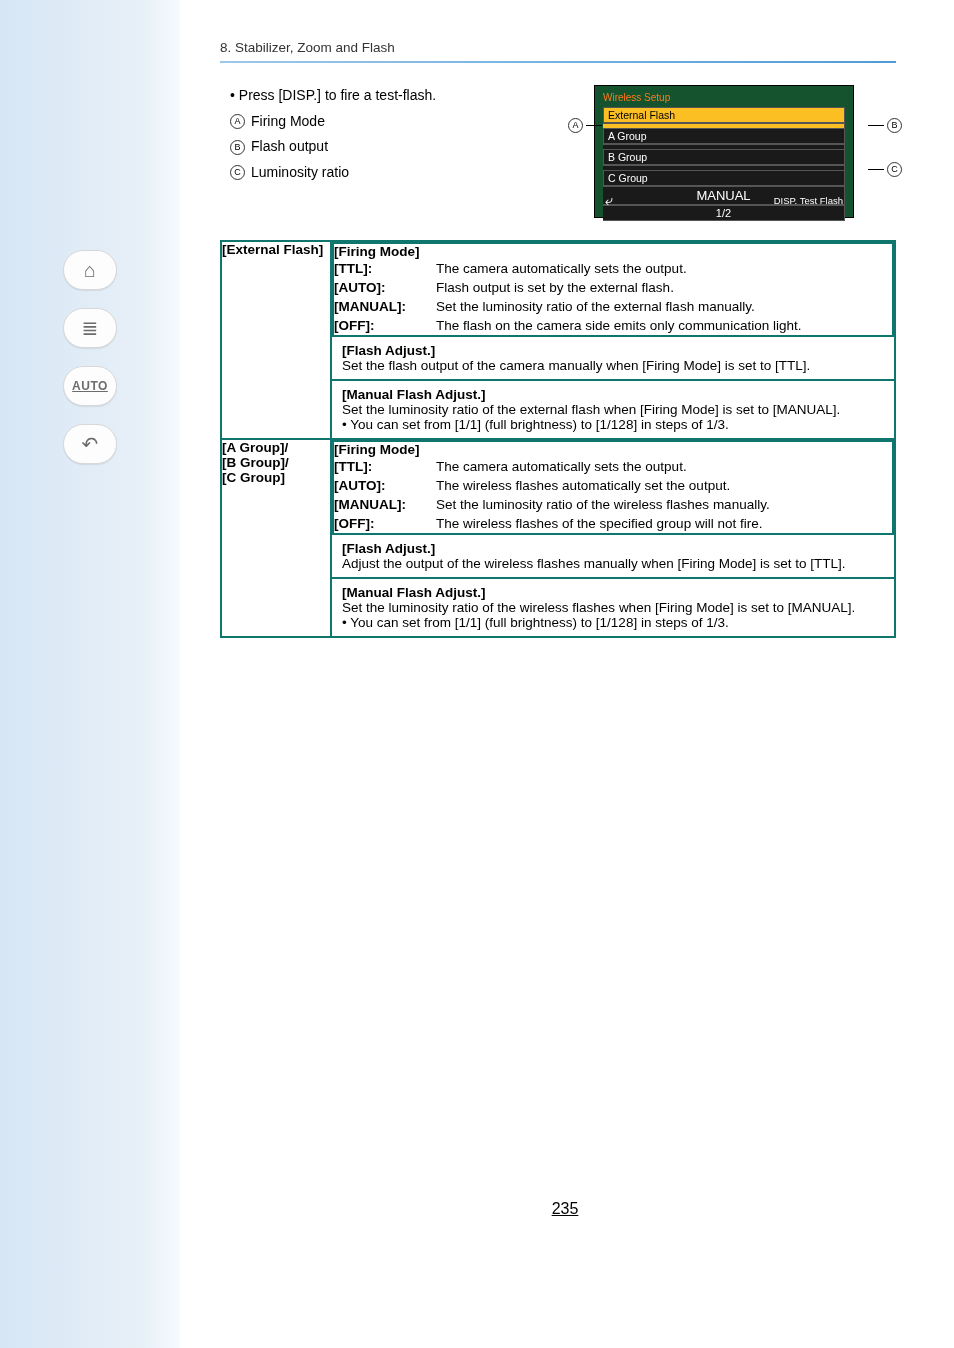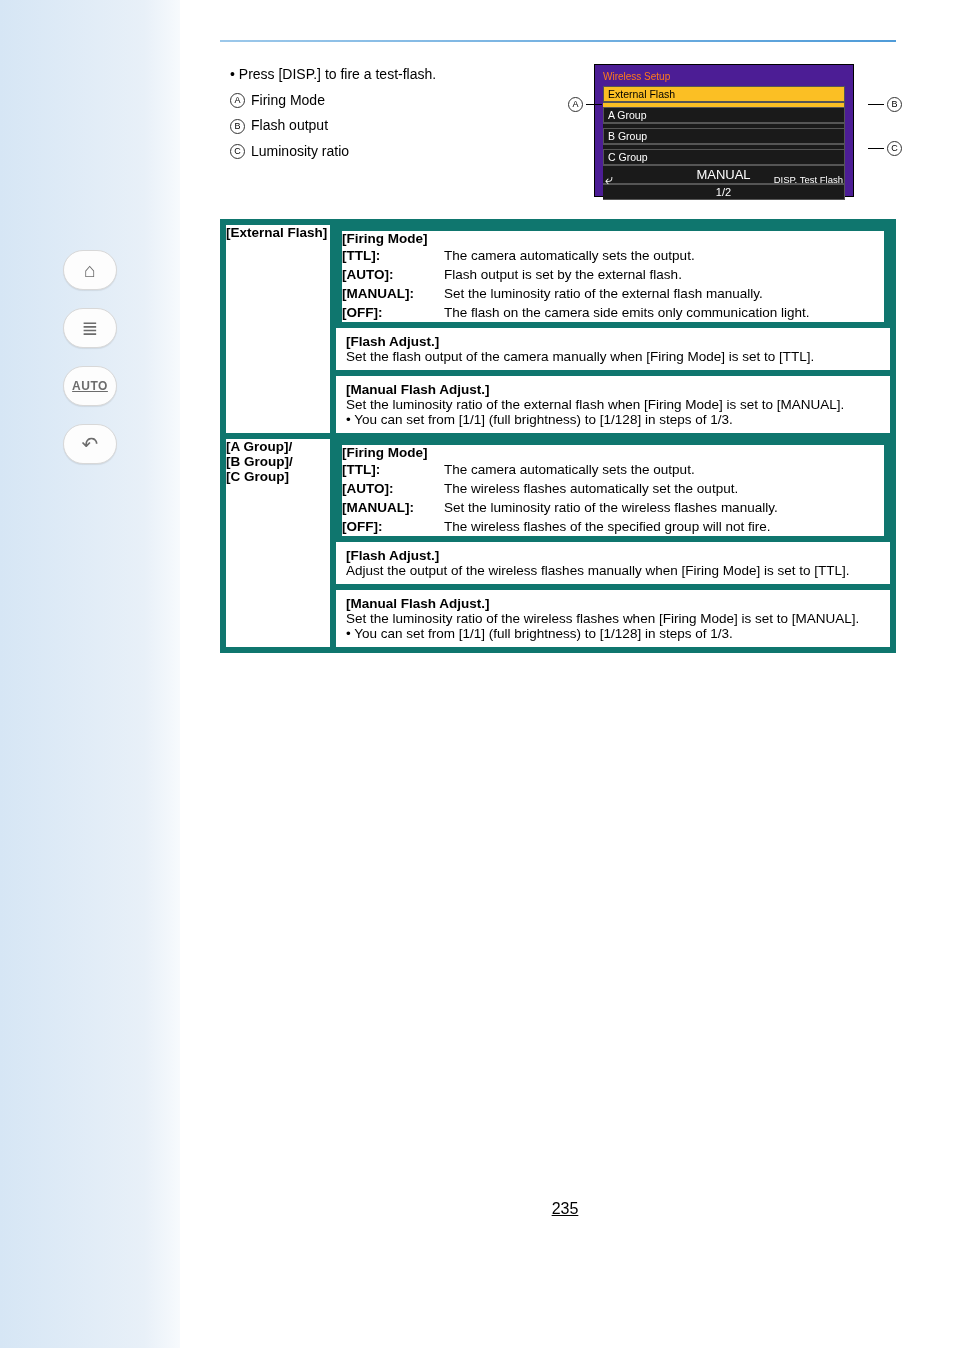--- a/index.html
+++ b/index.html
@@ -33,21 +33,21 @@
   .intro-text { flex: 1; font-size: 14px; line-height: 1.55; padding-left: 10px; }
   .intro-text .bullet { padding-left: 10px; text-indent: -10px; }
   .intro-text .legend-line { display: flex; align-items: center; gap: 6px; margin-top: 4px; }
   .circled {
     display: inline-flex; width: 15px; height: 15px; border: 1px solid #333;
     border-radius: 50%; align-items: center; justify-content: center;
     font-size: 9px; line-height: 1;
   }
   .figure-wrap { position: relative; flex: 0 0 330px; }
   .figure {
-    width: 260px; background: #4c1d95; border: 1px solid #000;
+    width: 260px; background: #14532d; border: 1px solid #000;
     font-size: 10.5px; color: #fff;
     padding: 6px 8px 8px 8px;
     margin-left: 28px;
   }
   .fig-title { color: #ff7a1a; font-size: 10px; margin-bottom: 4px; }
   .fig-row { display: flex; align-items: stretch; margin-bottom: 3px; height: 18px; flex-direction: column; }
   .fig-row.sel .c1 { background: #fbbf24; color: #000; }
   .fig-row.sel .c2 { background: #fbbf24; color: #000; }
   .fig-row.sel .c3 { background: #fbbf24; color: #000; }
   .c1 { flex: 1.4; background: #1a1a1a; border: 1px solid #555; padding: 1px 4px; display:flex; align-items:center; }
@@ -62,21 +62,21 @@
   .ann .line { height: 1px; background: #000; }
   .ann-left { left: 2px; }
   .ann-right { right: -6px; }
 
   table.main {
     width: 100%;
     border-collapse: collapse;
     margin-top: 22px;
     font-size: 13.5px;
   }
-  table.main td { border: 6px solid #0f766e; padding: 0; vertical-align: top; }
+  table.main td { border: 2px solid #0f766e; padding: 0; vertical-align: top; }
   .row-label { width: 110px; font-weight: bold; padding: 10px 8px; vertical-align: middle; }
   .inner { border-collapse: collapse; width: 100%; }
   .inner td { border: none; border-bottom: 1px solid #000; padding: 6px 10px; }
   .inner tr:last-child td { border-bottom: none; }
   .mode-line { display: flex; gap: 10px; padding: 2px 0; align-items: flex-start; }
   .mode-key { font-weight: bold; flex: 0 0 92px; }
   .sub-head { font-weight: bold; }
   .note { }
 
   .page-num { text-align: center; font-size: 16px; text-decoration: underline; position: absolute; bottom: 130px; left: 0; right: 4px; }
@@ -94,20 +94,21 @@
       </div>
     <div class="rail-btn menu-text">
         <span>AUTO</span>
       </div>
     <div class="rail-btn">
         <span>↶</span>
       </div>
   </div>
 
   <div class="content">
+    <div class="breadcrumb">8. Stabilizer, Zoom and Flash</div>
     <div class="hr"></div>
 
     <div class="intro-row">
       <div class="intro-text">
         <div class="bullet">• Press [DISP.] to fire a test-flash.</div>
         <div class="legend-line">
           <span class="circled">A</span>
           <span>Firing Mode</span>
         </div>
         <div class="legend-line">

